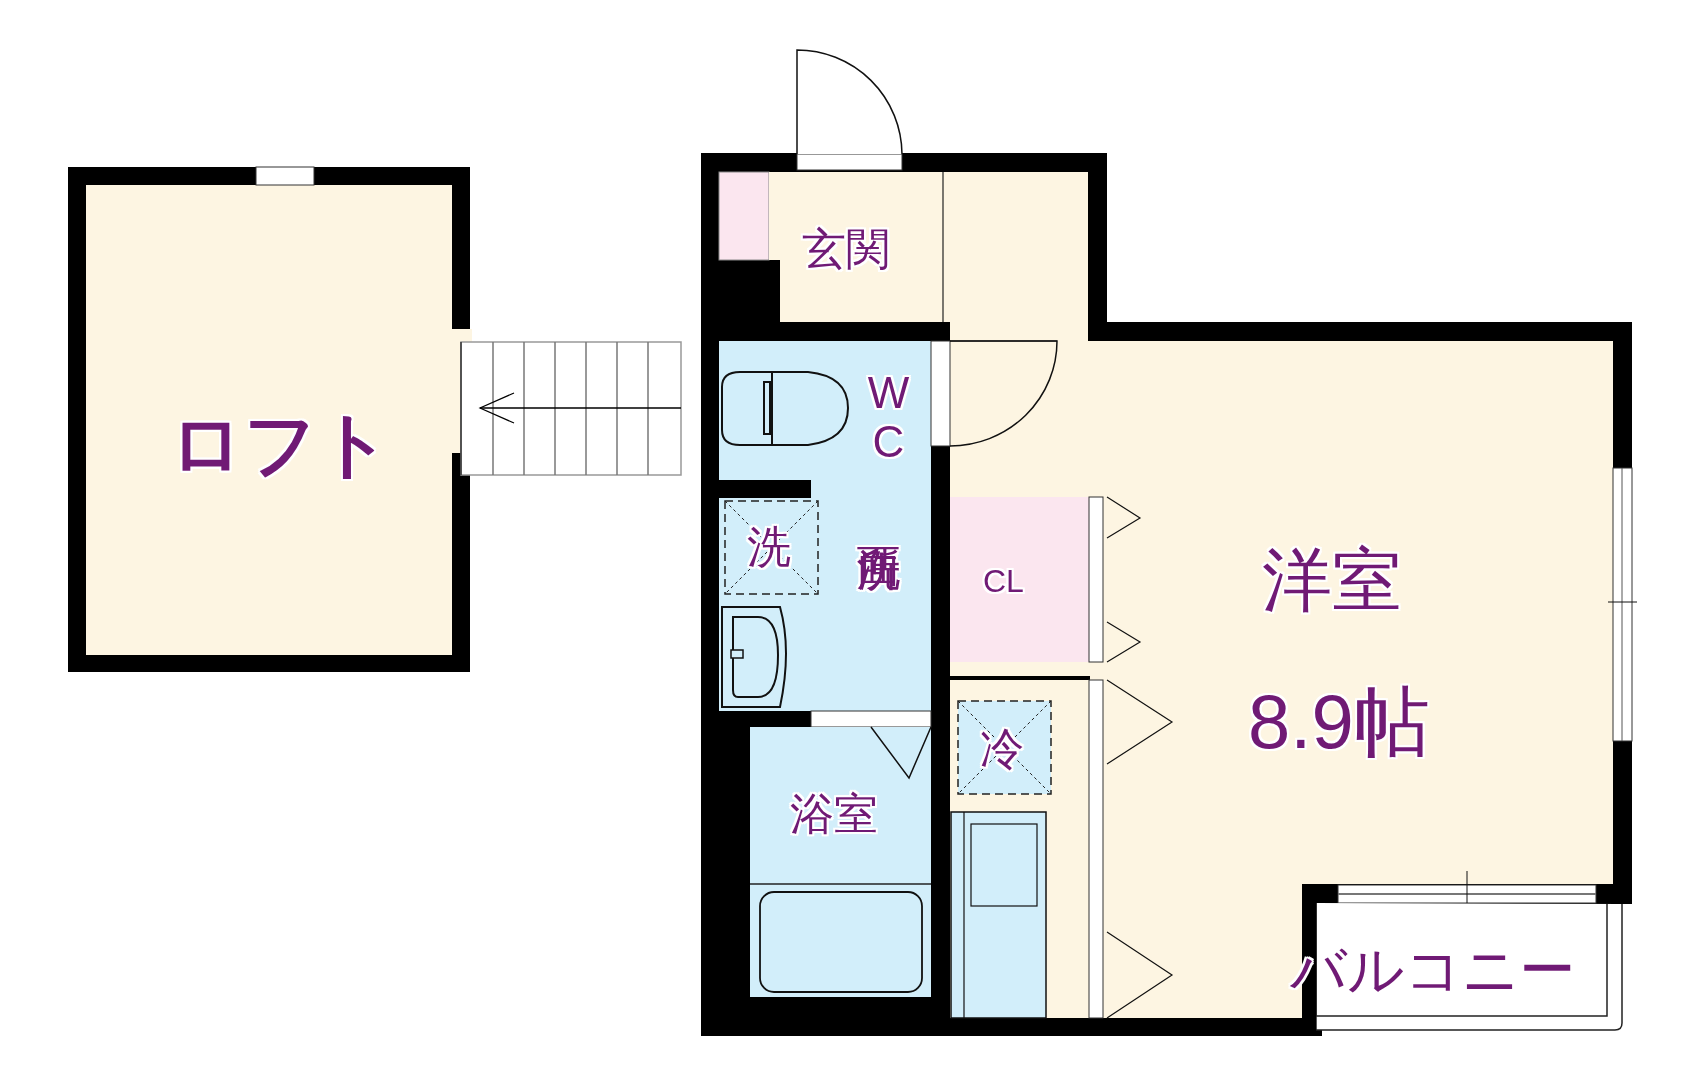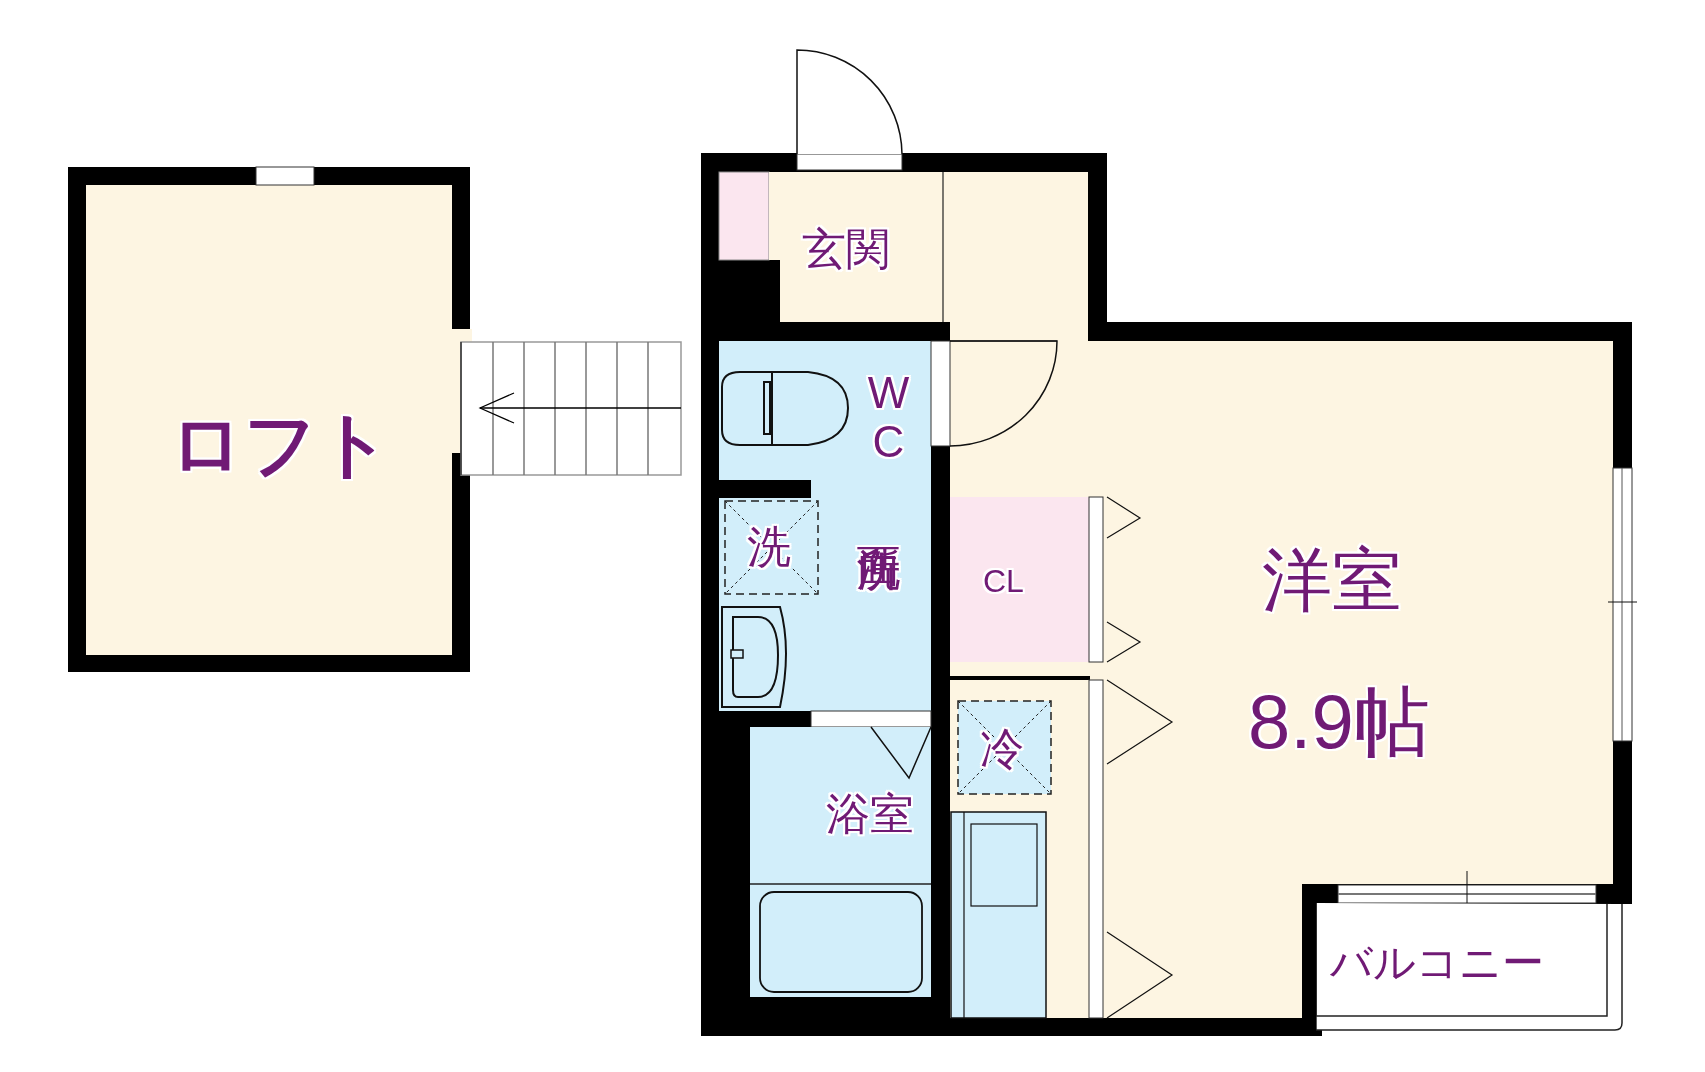--- a/index.html
+++ b/index.html
@@ -134,23 +134,23 @@
 <div class="lbl" style="left:170px; top:408px; font-size:72px; font-weight:bold;">ロフト</div>
 
 <div class="lbl" style="left:802px; top:227px; font-size:44px;">玄関</div>
 
 <div class="lbl vert" style="left:866px; top:368px; font-size:44px; letter-spacing:0;">WC</div>
 
 <div class="lbl" style="left:747px; top:525px; font-size:44px;">洗</div>
 
 <div class="lbl vert" style="left:857px; top:512px; font-size:44px; letter-spacing:0;">洗面所</div>
 
-<div class="lbl" style="left:790px; top:792px; font-size:44px;margin-left:36px;">浴室</div>
+<div class="lbl" style="left:790px; top:792px; font-size:44px;">浴室</div>
 
 <div class="lbl" style="left:983px; top:565px; font-size:32px;">CL</div>
 
 <div class="lbl" style="left:980px; top:727px; font-size:44px;">冷</div>
 
 <div class="lbl" style="left:1262px; top:545px; font-size:70px;">洋室</div>
 
 <div class="lbl" style="left:1248px; top:640px; font-size:76px;margin-top:44px;">8.9帖</div>
 
-<div class="lbl" style="left:1330px; top:942px; font-size:42px;">バルコニー</div>
+<div class="lbl" style="left:1290px; top:942px; font-size:56px;">バルコニー</div>
 
 </body></html>

